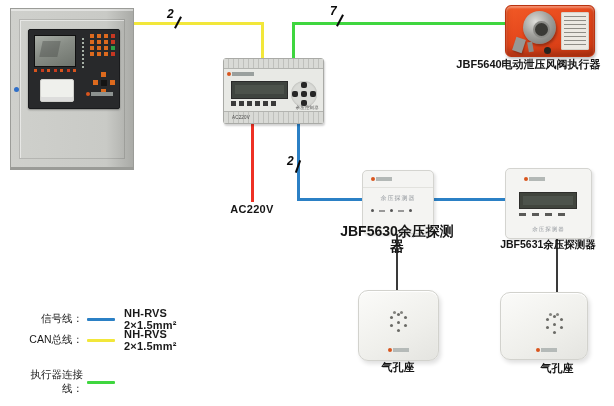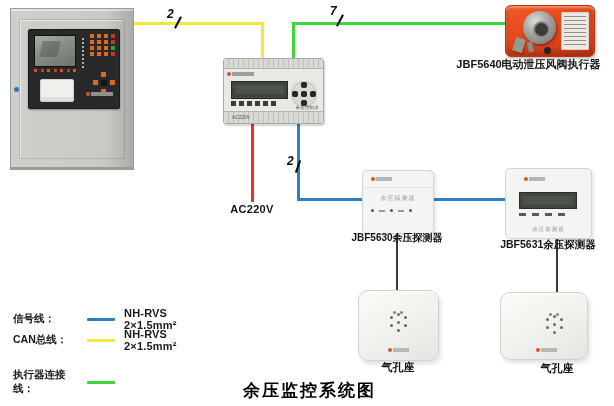--- a/index.html
+++ b/index.html
@@ -103,21 +103,21 @@
   .s1{left:358px;top:290px;width:79px;height:69px;}
   .s2{left:500px;top:292px;width:86px;height:66px;}
   .holes{position:absolute;width:3px;height:3px;border-radius:50%;background:#6b6b67;
     box-shadow:0 -8px 0 #6b6b67, 7px -5px 0 #6b6b67, 7px 3px 0 #6b6b67, 0 8px 0 #6b6b67,
                -7px 3px 0 #6b6b67, -7px -5px 0 #6b6b67, 3px -10px 0 #84847f, -4px -10px 0 #84847f;}
   .slogo{position:absolute;width:16px;height:4px;background:#b5bab8;}
   .slogo:before{content:"";position:absolute;left:-5px;top:0;width:4px;height:4px;background:#d8551e;border-radius:50%;}
 
   
   .legend-row{position:absolute;left:13px;width:210px;height:14px;display:flex;align-items:center;}
-  .legend-name{flex:0 0 70px;text-align:left;font-weight:bold;font-size:10.5px;color:#1a1a1a;}
+  .legend-name{flex:0 0 70px;text-align:right;font-weight:normal;font-size:10.5px;color:#1a1a1a;}
   .legend-line{width:28px;height:3px;margin-left:4px;border-radius:1px;}
   .legend-spec{margin-left:9px;font-weight:bold;font-size:11px;color:#1a1a1a;letter-spacing:.2px;}
 
   
   .title{position:absolute;left:197px;top:379px;width:225px;text-align:center;
     font-family:"Liberation Serif","DejaVu Serif",serif;font-weight:bold;font-size:17px;color:#000;letter-spacing:2px;}
 </style>
 </head>
 <body>
 
@@ -239,21 +239,21 @@
     <div class="ddiv" style="top:16px;"></div>
     <div class="dface" style="top:23px;">余压探测器</div>
     <div class="dind" style="left:8px;top:38px;">
       <b></b>
         <s></s>
         <b></b>
         <s></s>
         <b></b>
     </div>
   </div>
-  <div class="lbl" style="left:337px;top:232px;width:120px;font-size:10px;">JBF5630余压探测器</div>
+  <div class="lbl" style="left:337px;top:224px;width:120px;font-size:14px;">JBF5630余压探测器</div>
 
   <div class="abs detector d2">
     <div class="dlogo" style="left:23px;top:8px;"></div>
     <div class="dlcd">
         <i></i>
       </div>
     <div class="dbtns">
       <i></i>
         <i></i>
         <i></i>
@@ -283,15 +283,14 @@
   <div class="legend-row" style="top:333px;">
     <div class="legend-name">CAN总线：</div>
     <div class="legend-line" style="background: rgb(242, 231, 58);"></div>
     <div class="legend-spec">NH-RVS 2×1.5mm²</div>
   </div>
   <div class="legend-row" style="top:375px;">
     <div class="legend-name">执行器连接线：</div>
     <div class="legend-line" style="background: rgb(63, 214, 63);"></div>
   </div>
 
-  <div class="title">余压监控系统图</div>
 
 </div>
 
 </body></html>

